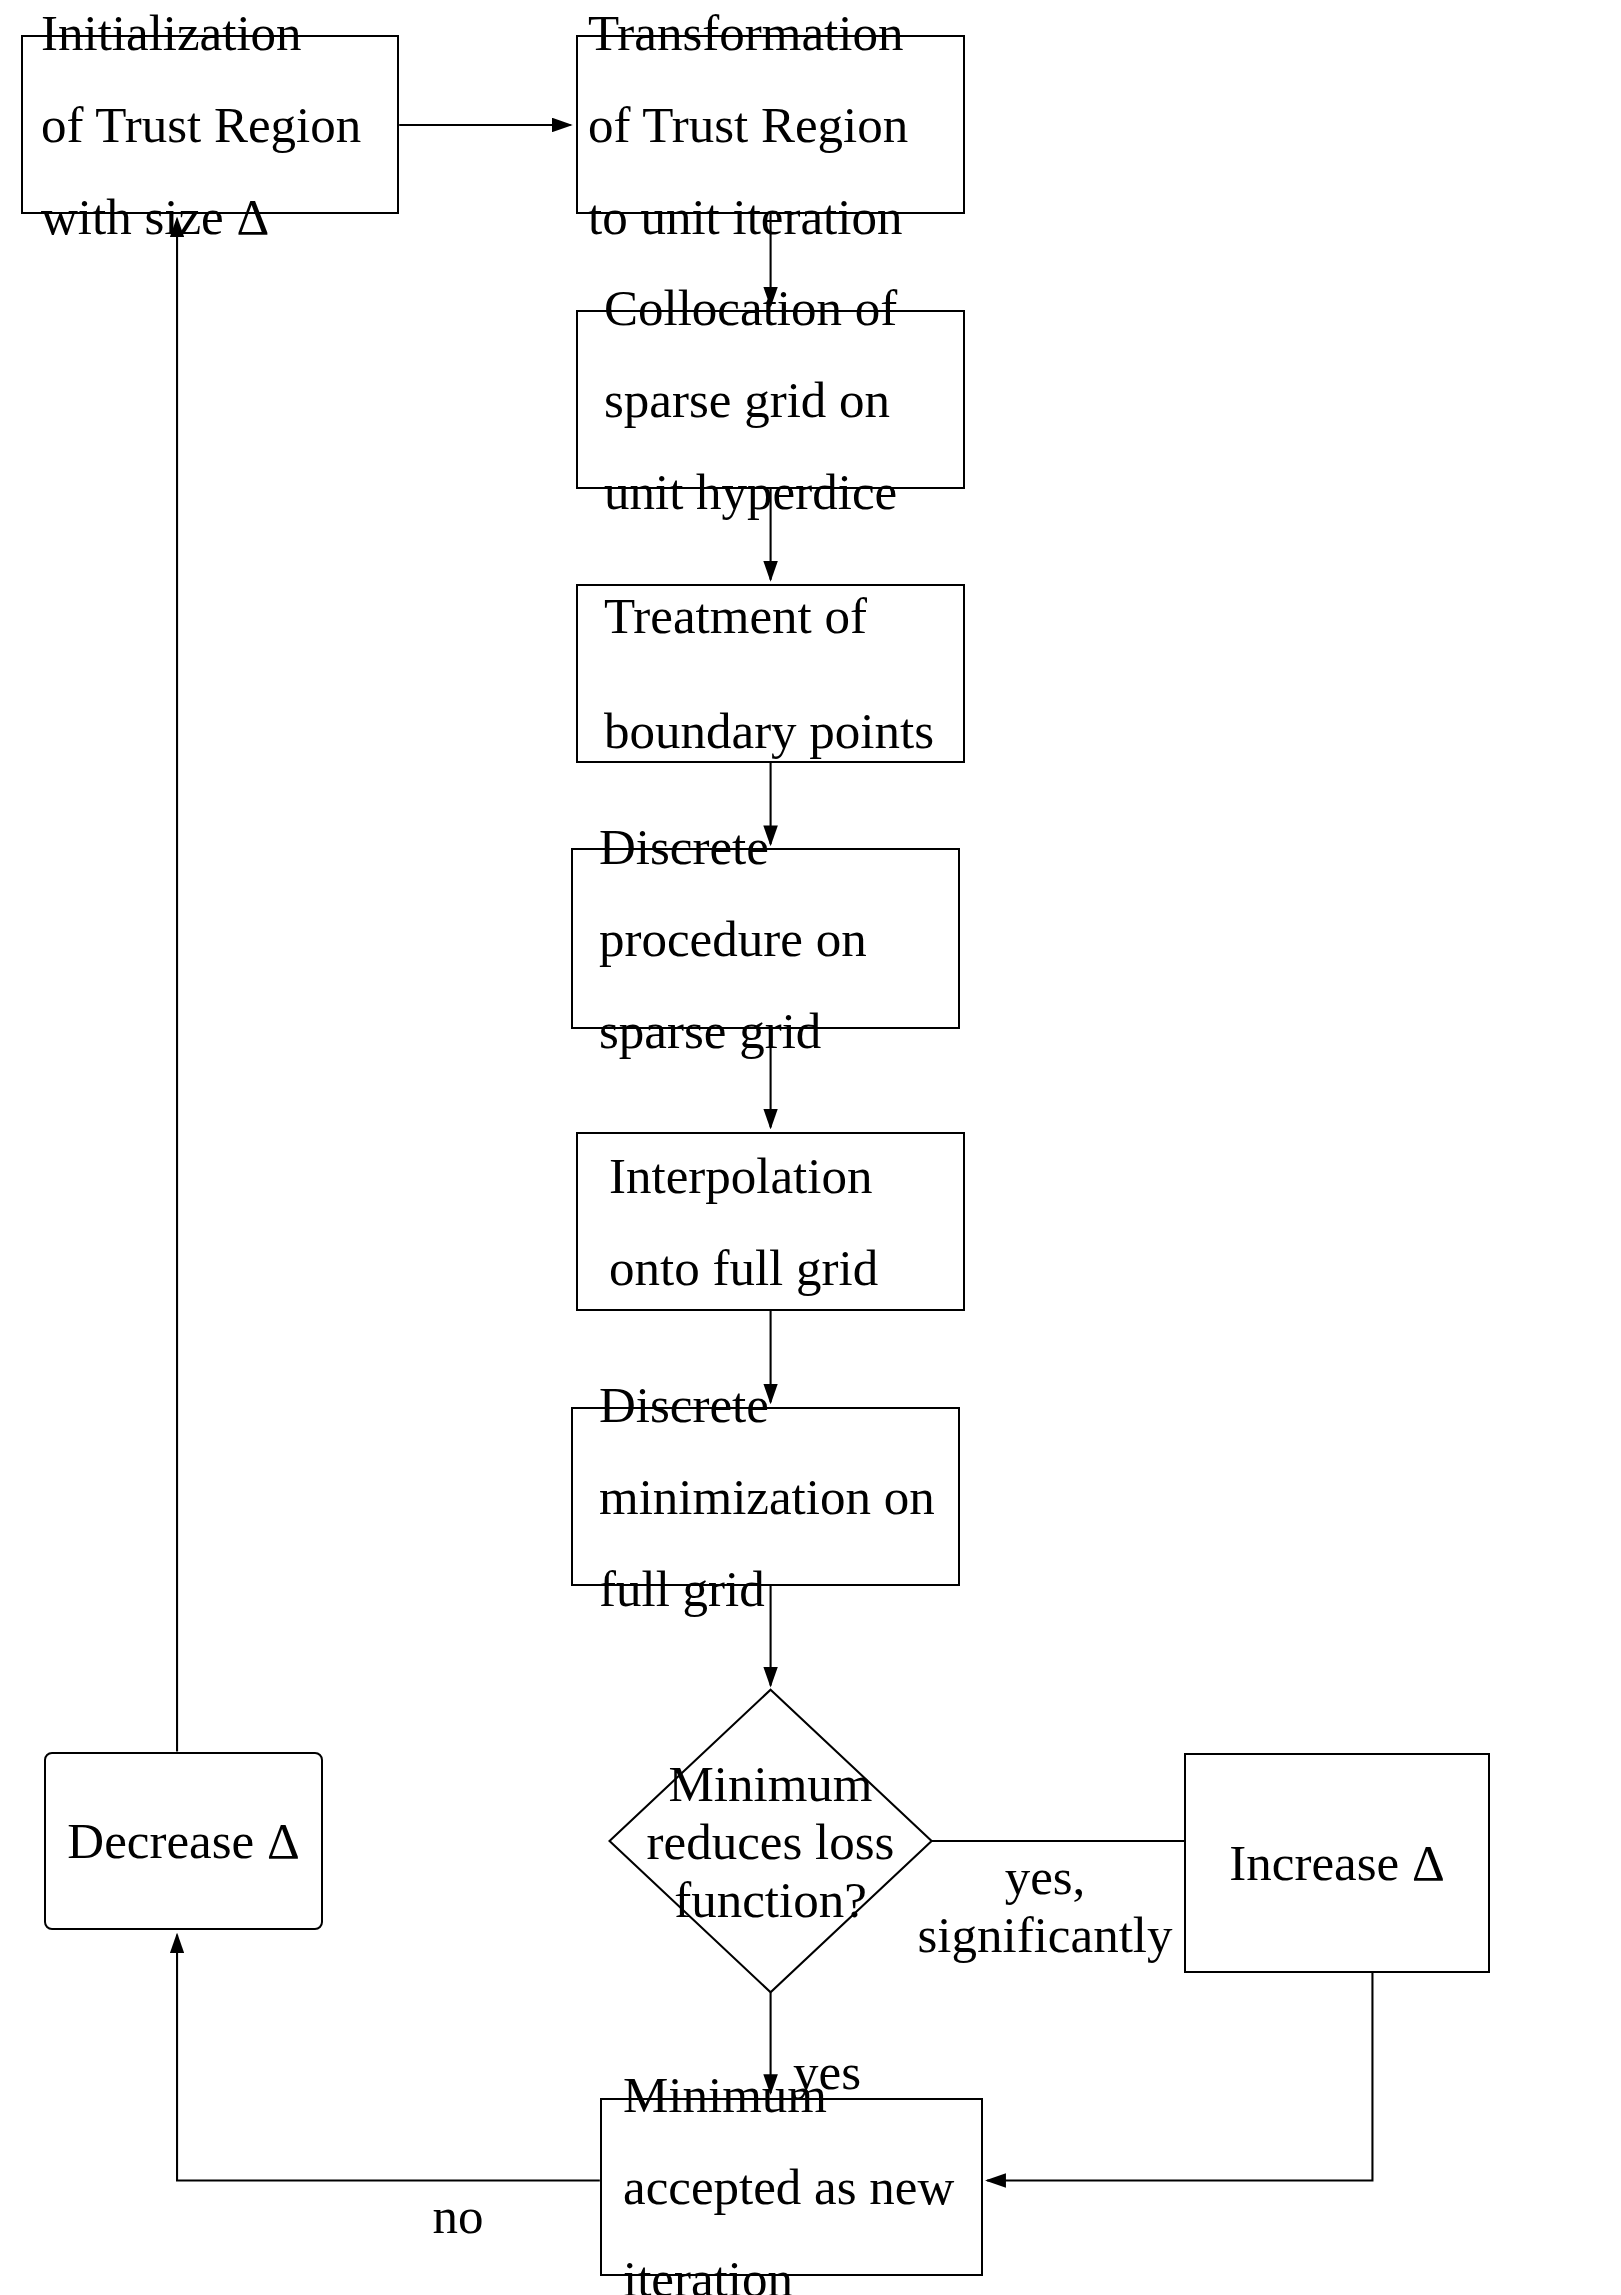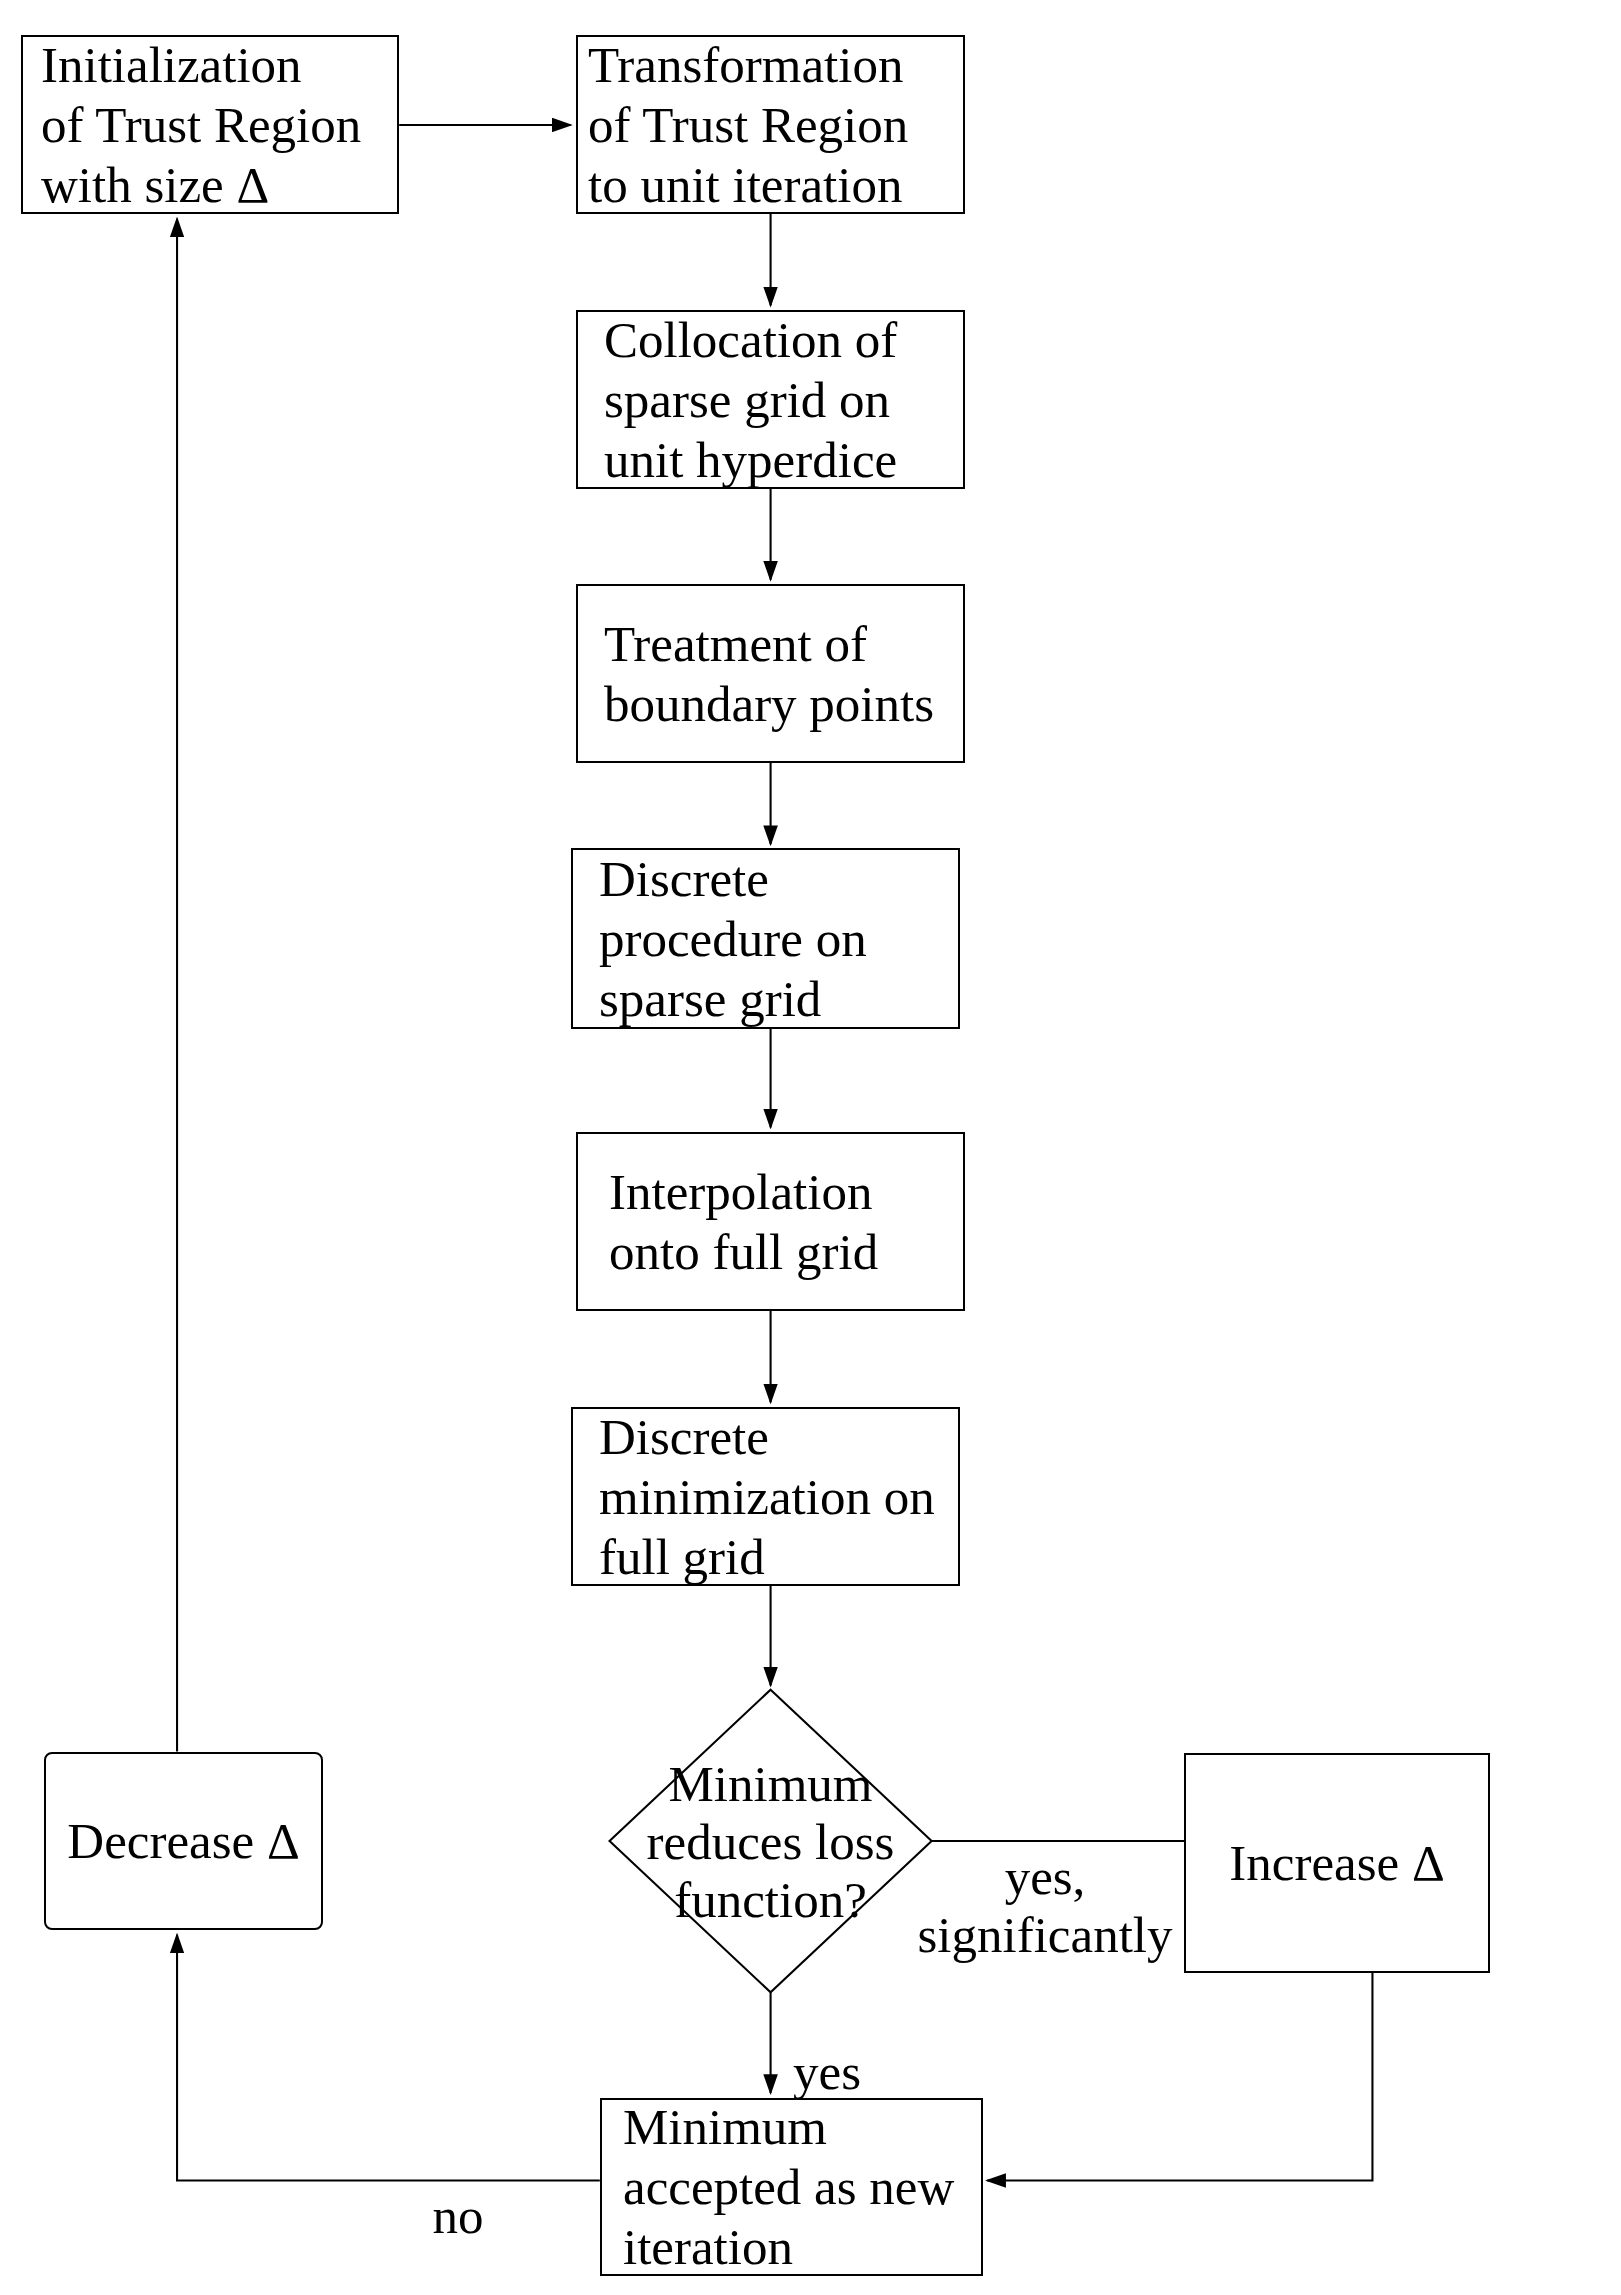--- a/index.html
+++ b/index.html
@@ -23,20 +23,21 @@
     box-sizing: border-box;
     border: 2.1px solid #000000;
     background: #ffffff;
     display: flex;
     flex-direction: column;
     justify-content: center;
     font-size: 51px;
     line-height: 60px;
     white-space: nowrap;
     z-index: 2;
+    gap: 32px;
   }
   .node.left { align-items: flex-start; }
   .node.center { align-items: center; text-align: center; }
   .lbl {
     position: absolute;
     font-size: 51px;
     line-height: 58px;
     z-index: 3;
     white-space: nowrap;
   }
@@ -52,21 +53,21 @@
     text-align: center;
     font-size: 51px;
     line-height: 58px;
     z-index: 3;
     white-space: nowrap;
   }
   
   #node-init       { left: 21px;   top: 35px;   width: 378px; height: 179px; padding-left: 18px; }
   #node-transform  { left: 576px;  top: 35px;   width: 389px; height: 179px; padding-left: 10px; }
   #node-colloc     { left: 576px;  top: 310px;  width: 389px; height: 179px; padding-left: 26px; }
-  #node-boundary   { left: 576px;  top: 584px;  width: 389px; height: 179px; padding-left: 26px; }
+  #node-boundary   { left: 576px;  top: 584px;  width: 389px; height: 179px; padding-left: 26px; justify-content: space-between; }
   #node-smooth     { left: 571px;  top: 848px; width: 389px; height: 181px; padding-left: 26px; }
   #node-interp     { left: 576px;  top: 1132px; width: 389px; height: 179px; padding-left: 31px; }
   #node-discrete   { left: 571px;  top: 1407px; width: 389px; height: 179px; padding-left: 26px; }
   #node-increase   { left: 1184px; top: 1753px; width: 306px; height: 220px; }
   #node-decrease   { left: 44px;   top: 1752px; width: 279px; height: 178px; border-radius: 8px; }
   #node-accepted   { left: 600px;  top: 2098px; width: 383px; height: 178px; padding-left: 21px; }
   #label-yes               { left: 793px; top: 2043px; }
   #label-no                { left: 385px;  top: 2187px; width: 146px; }
   #label-yes-significantly { left: 913px; top: 1848px; width: 264px; }
 </style>

